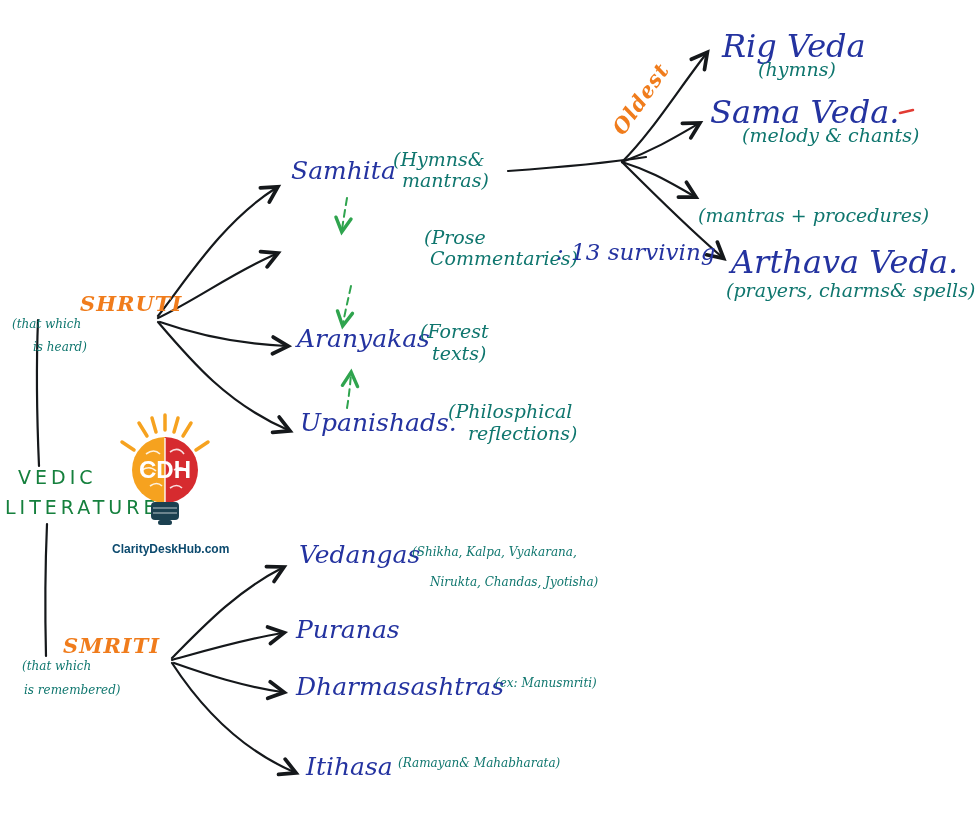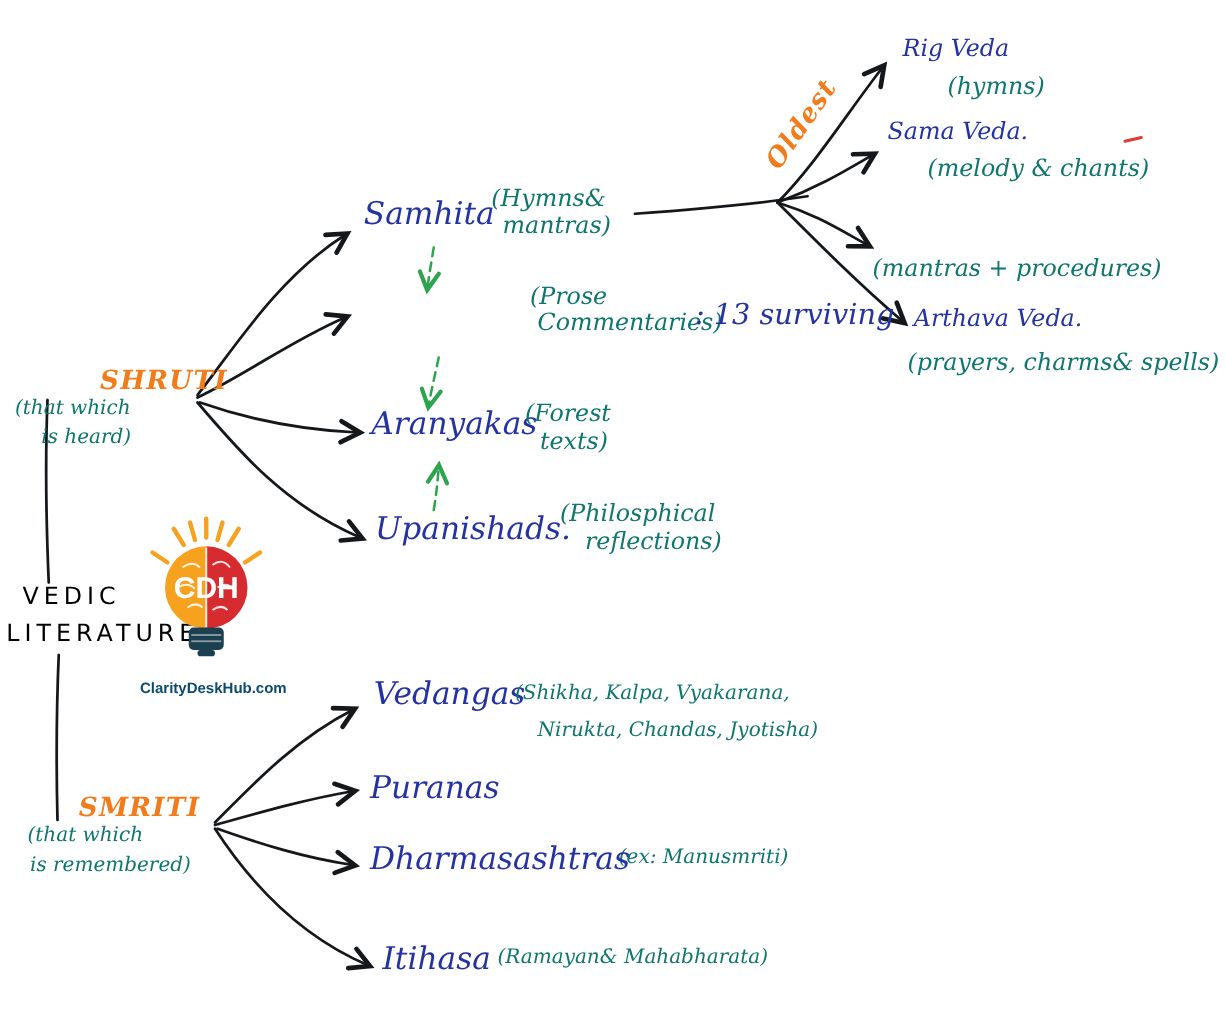--- a/index.html
+++ b/index.html
@@ -3,24 +3,24 @@
 <meta charset="utf-8">
 <style>
   html,body { margin:0; padding:0; background:#fff; }
   body { font-family:"Liberation Sans", sans-serif; }
   .canvas { position:relative; width:980px; height:819px; background:#ffffff; overflow:hidden; }
   .t { position:absolute; white-space:nowrap; line-height:1.05; }
   .hand { font-family:"DejaVu Serif", serif; font-style:italic; }
   .blue { color:#2433a0; }
   .gray { color:#0f766e; }
   .orange { color:#f07c1c; font-weight:bold; letter-spacing:1px; }
-  .black { color:#000000; }
+  .black { color:#15803d; }
   .print-caps { font-family:"DejaVu Sans", sans-serif; letter-spacing:4px; font-style:normal; }
-  .fs19 { font-size:19px; } .fs20 { font-size:16px; } .fs21 { font-size:21px; }
-  .fs23 { font-size:23px; } .fs25 { font-size:25px; } .fs26 { font-size:19px; }
+  .fs19 { font-size:19px; } .fs20 { font-size:12px; } .fs21 { font-size:21px; }
+  .fs23 { font-size:23px; } .fs25 { font-size:25px; } .fs26 { font-size:32px; }
   .arrows { position:absolute; left:0; top:0; pointer-events:none; }
   .oldest { transform:rotate(-55deg); transform-origin:center; }
   .logo-wrap { position:absolute; left:112px; top:408px; width:106px; text-align:center; }
   .logo-site { font-family:"Liberation Sans", sans-serif; font-weight:bold; font-size:12px; color:#0c4a6e; margin-top:2px; }
 </style>
 </head>
 <body>
 
 <div class="canvas">
 

